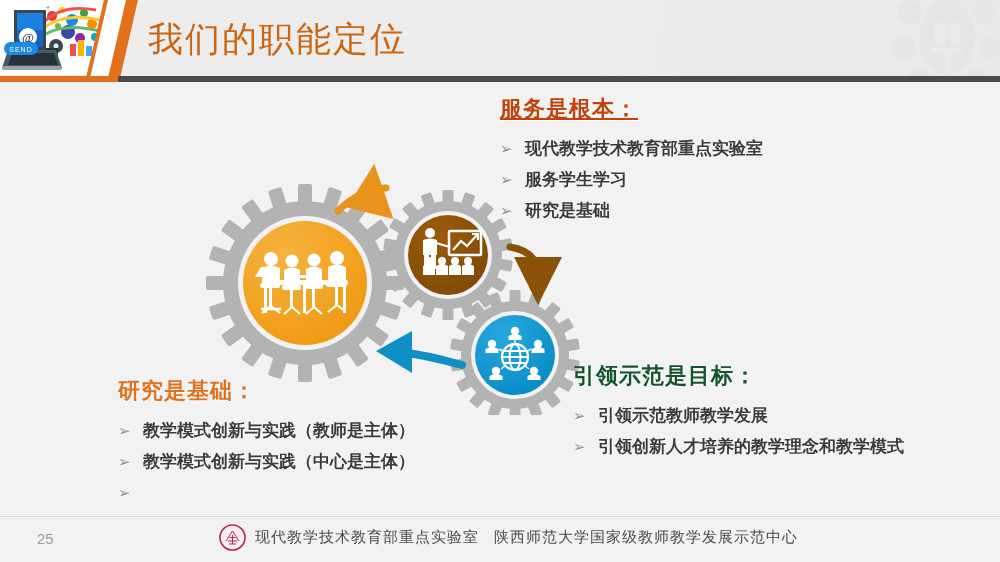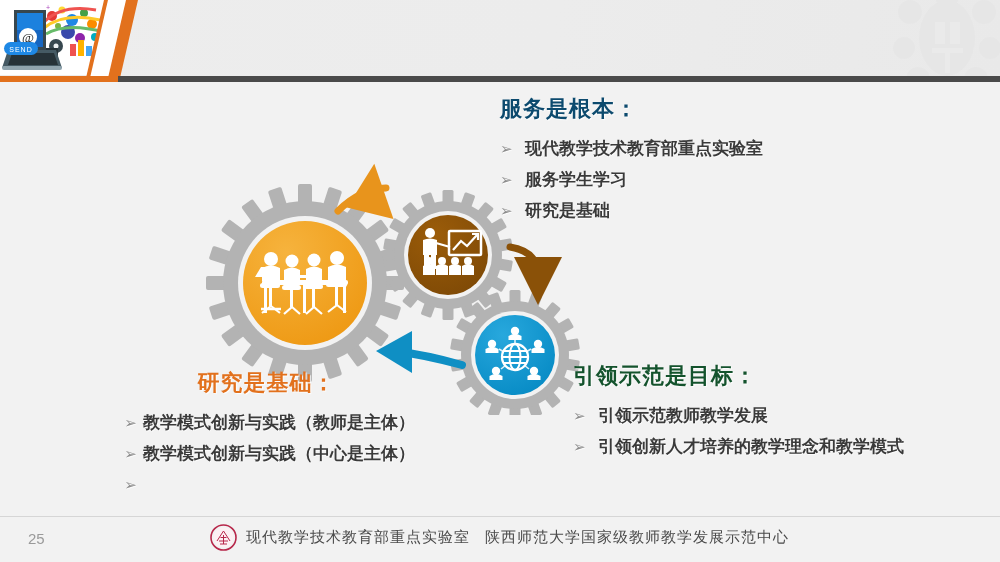--- a/index.html
+++ b/index.html
@@ -56,50 +56,50 @@
     background:#e2711d;
   }
 
   
   .block { position:absolute; }
   .block-title {
     font-size:22px; font-weight:bold; letter-spacing:1px;
     white-space:nowrap;
     text-shadow:1px 1px 1px rgba(255,255,255,.9);
   }
-  .t-service { color:#0c4a6e; }
+  .t-service { color:#c2410c;text-decoration:underline; }
   .t-research{ color:#e2711d; }
   .t-lead    { color:#14532d; }
 
   .bullets { list-style:none; margin-top:9px; }
   .bullets li {
     display:flex; align-items:flex-start;
     font-size:17px; font-weight:bold; color:#3a3a3a;
     line-height:31px; white-space:nowrap;
     text-shadow:.5px .5px 0 rgba(255,255,255,.8);
   }
   .bullet-mark {
     color:#8d8d8d; font-size:15px; font-weight:normal;
     width:25px; flex:0 0 25px; line-height:31px;
   }
 
   #block-service  { left:500px; top:94px; }
-  #block-research { left:118px; top:368px;text-align:center; }
+  #block-research { left:118px; top:376px; }
   #block-lead     { left:573px; top:361px; }
 
   
   .diagram { position:absolute; left:190px; top:155px; width:420px; height:260px; }
   .diagram svg { display:block; }
 
   
   .footer-rule {
     position:absolute; left:0; top:516px; width:1000px; height:1px;
     background:#d6d6d6;
   }
-  .footer { position:absolute; left:4px; top:517px; width:972px; height:45px; }
+  .footer { position:absolute; left:13px; top:517px; width:972px; height:45px; }
   .page-number {
     position:absolute; left:24px; top:13px;
     font-size:15px; color:#9a9a9a;
   }
   .footer-center {
     position:absolute; left:206px; top:7px;
     display:flex; align-items:center; gap:9px;
   }
   .footer-seal { width:27px; height:27px; flex:0 0 27px; }
   .footer-text {
@@ -181,20 +181,21 @@
         <g>
           <rect x="4" y="42" width="34" height="13" rx="6.5" fill="#1e88e5"></rect>
           <text x="21" y="51.5" font-size="7" text-anchor="middle" fill="#ffffff" letter-spacing="1">SEND</text>
         </g>
       </svg>
     </div>
 
     <div class="header-slash"></div>
     <div class="header-slash-white"></div>
 
+    <div class="header-title">我们的职能定位</div>
 
     <div class="header-rule"></div>
     <div class="header-rule-accent"></div>
   </div>
 
   <div class="diagram">
     <svg width="420" height="260" viewBox="0 0 420 260">
       <defs>
         <radialGradient id="gOrange" cx="35%" cy="25%" r="85%">
           <stop offset="0%" stop-color="#f6b33d"></stop>

